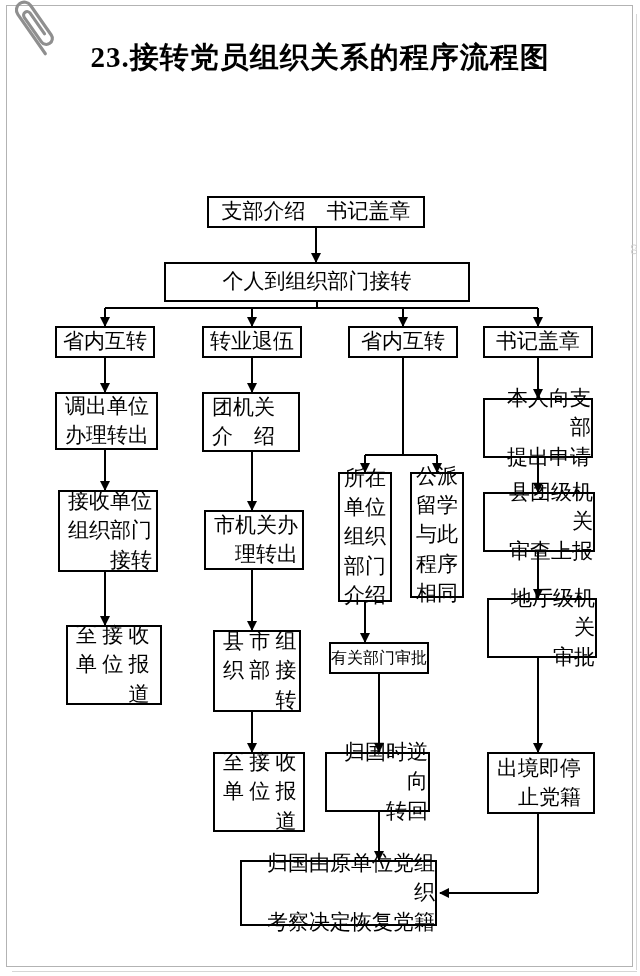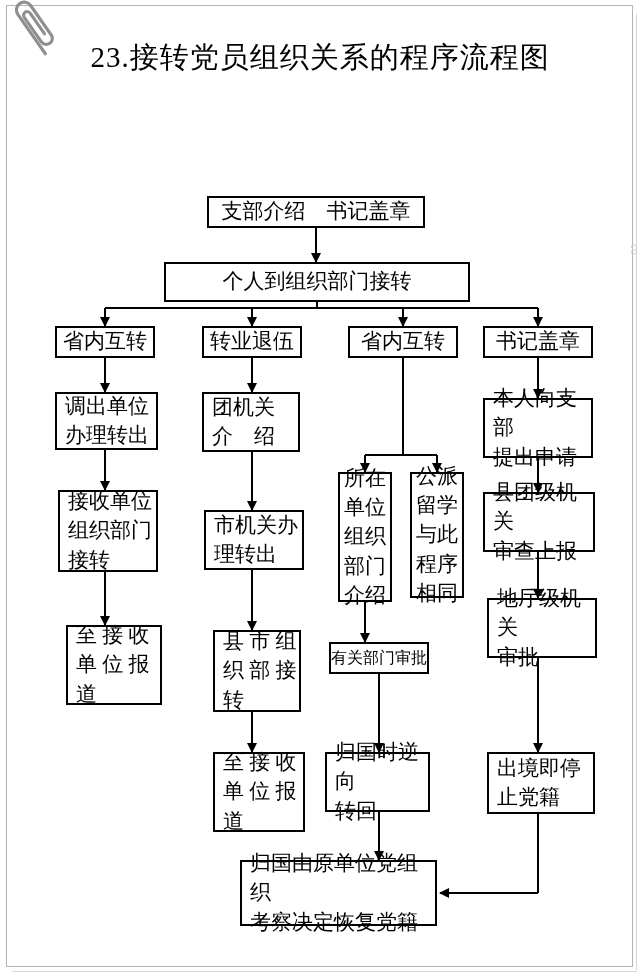--- a/index.html
+++ b/index.html
@@ -18,31 +18,31 @@
   .frame3 {
     position:absolute; top:14px; right:3px; bottom:6px; width:0;
     border-left:1px solid #d6d6d6; pointer-events:none;
   }
   .paperclip {
     position:absolute; left:14px; top:-6px; width:34px; height:72px;
     transform:rotate(-35deg); transform-origin:50% 40%;
   }
   .title {
     position:absolute; left:0; top:38px; width:100%; margin:0;
-    text-align:center; font-size:29px; font-weight:normal; color:#000;
+    text-align:center; font-size:29px; font-weight:bold; color:#000;
     letter-spacing:1px;
   }
   .connectors { position:absolute; left:0; top:0; pointer-events:none; }
   .box {
     position:absolute; box-sizing:border-box; border:2px solid #000;
     background:#fff; color:#000; font-size:21px; line-height:1.4;
     white-space:pre-line; display:flex; align-items:center;
     justify-content:center; text-align:center;
   }
-  .box.l { justify-content:flex-start; text-align:left; padding-left:8px; }
+  .box.l { justify-content:flex-start; text-align:right; padding-left:8px; }
   .box.sm { font-size:16px; }
   .watermark {
     position:absolute; right:0px; top:244px; color:#cccccc;
     font-size:10px; writing-mode:vertical-rl;
     font-family:"Liberation Sans","DejaVu Sans",sans-serif;
   }
 </style>
 </head>
 <body>
 

